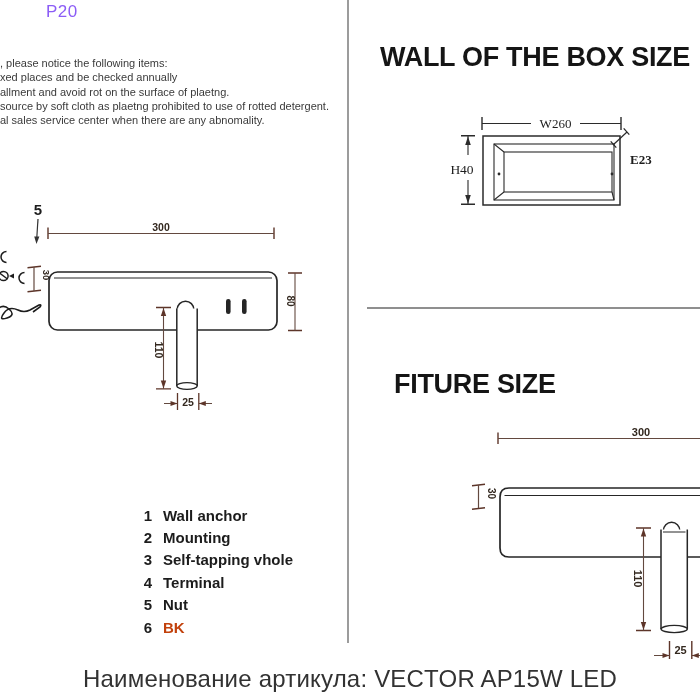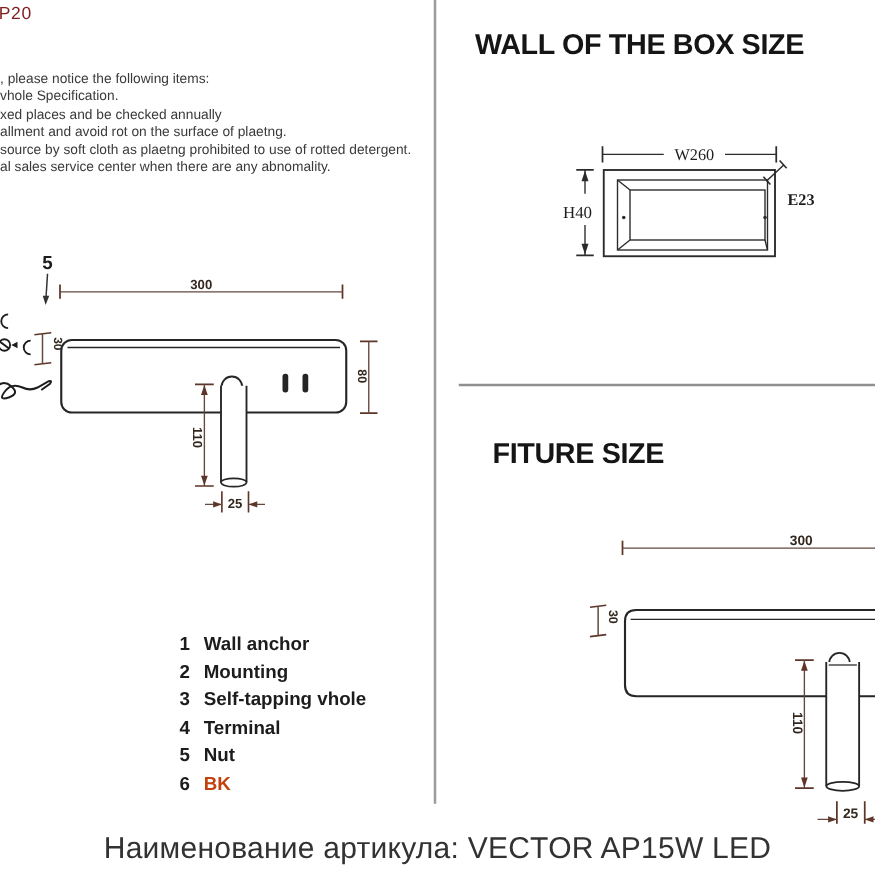--- a/index.html
+++ b/index.html
@@ -3,25 +3,25 @@
 <meta charset="utf-8">
 <style>
   html,body{margin:0;padding:0;}
   body{width:700px;height:700px;background:#ffffff;font-family:"Liberation Sans",sans-serif;}
   .sheet{position:relative;width:700px;height:700px;overflow:hidden;background:#fff;}
   .abs{position:absolute;}
   
   .divider-v{left:347px;top:0;width:2px;height:643px;background:#9c9c9c;}
   .divider-h{left:367px;top:307px;width:333px;height:2px;background:#8f8f8f;}
   
-  .code-frag{left:-1px;top:2px;font-size:14px;color:#7f1d1d;letter-spacing:0.5px;}
+  .code-frag{left:-1px;top:2px;font-size:17px;color:#8b5cf6;letter-spacing:0.5px;padding-left:47px;}
   .notes{left:0;top:56px;width:352px;color:#3a3a3a;}
   .notes div{font-size:11px;line-height:14.3px;white-space:nowrap;}
   
-  .sec-title{font-weight:bold;color:#151515;font-size:23px;letter-spacing:-0.3px;white-space:nowrap;}
+  .sec-title{font-weight:bold;color:#151515;font-size:27px;letter-spacing:-0.3px;white-space:nowrap;margin-top:20px;}
   .t-wallbox{left:380px;top:22px;}
   .t-fiture{left:394px;top:349px;}
   
   .parts{left:140px;top:504px;color:#1c1c1c;}
   .part-row{display:flex;height:22.4px;align-items:center;font-weight:bold;font-size:15px;}
   .part-num{width:12px;text-align:right;margin-right:11px;}
   .part-label{white-space:nowrap;}
   .bk{color:#c2410c;}
   
   .caption{left:0;top:665px;width:700px;text-align:center;font-size:24px;color:#323232;letter-spacing:0.2px;}
@@ -31,21 +31,20 @@
 </style>
 </head>
 <body>
 
 <div class="sheet">
 
   <div class="abs code-frag">P20</div>
 
   <div class="abs notes">
     <div>, please notice the following items:</div>
-    <div>vhole Specification.</div>
     <div>xed places and be checked annually</div>
     <div>allment and avoid rot on the surface of plaetng.</div>
     <div>source by soft cloth as plaetng prohibited to use of rotted detergent.</div>
     <div>al sales service center when there are any abnomality.</div>
   </div>
 
   <div class="abs divider-v"></div>
   <div class="abs divider-h"></div>
 
   <div class="abs sec-title t-wallbox">WALL OF THE BOX SIZE</div>

